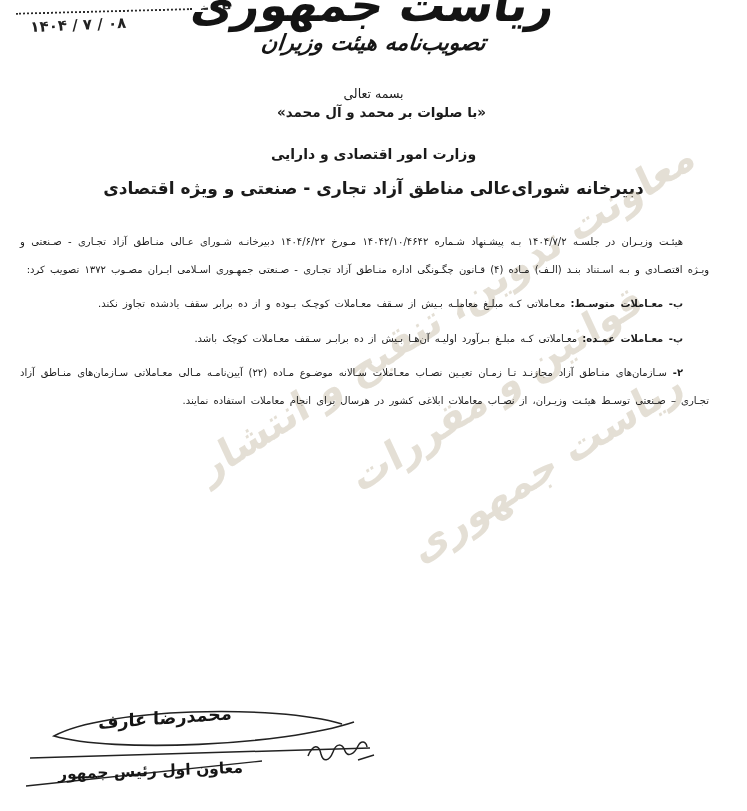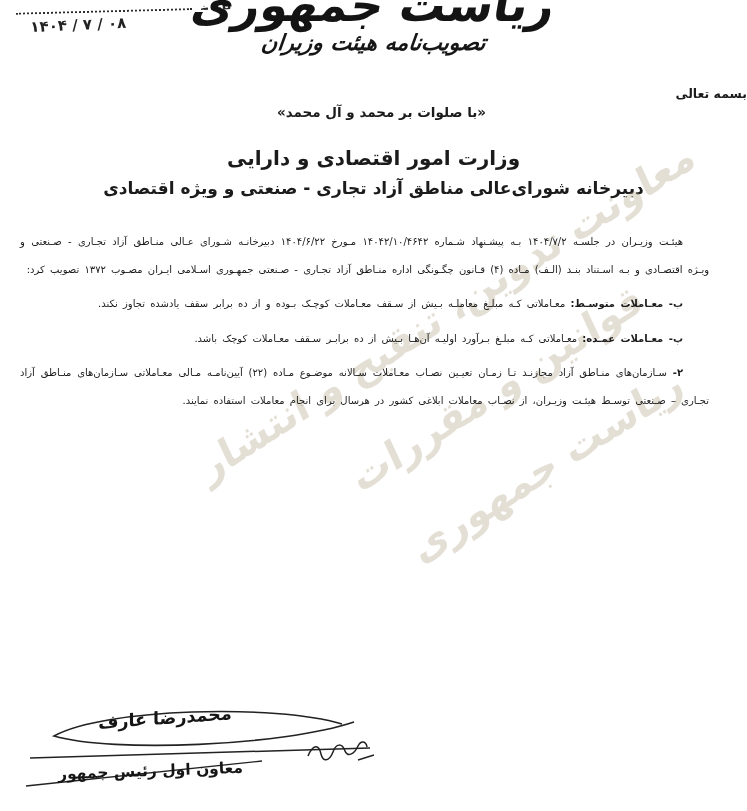--- a/index.html
+++ b/index.html
@@ -18,24 +18,24 @@
   .callig-title{
     position:absolute;top:-22px;left:0;right:0;text-align:center;
     font-size:46px;font-weight:700;transform:skewX(-10deg);
     letter-spacing:-2px;color:#141414;
   }
   .callig-sub{
     position:absolute;top:30px;left:0;right:0;text-align:center;
     font-size:22px;font-weight:700;font-style:italic;transform:skewX(-6deg);
     color:#161616;
   }
-  .besmele{position:absolute;top:86px;left:0;right:0;text-align:right;font-size:12.5px;font-weight:700;}
+  .besmele{position:absolute;top:86px;left:0;right:0;text-align:center;font-size:12.5px;font-weight:400;}
   .salavat{position:absolute;top:104px;left:16px;right:0;text-align:center;font-size:13.5px;font-weight:700;}
   
-  .addr1{position:absolute;top:146px;left:0;right:0;text-align:center;font-size:20px;font-weight:700;}
+  .addr1{position:absolute;top:146px;left:0;right:0;text-align:center;font-size:14px;font-weight:700;}
   .addr2{position:absolute;top:178px;left:0;right:0;text-align:center;font-size:17px;font-weight:700;}
   
   .doc-body{
     position:absolute;top:228px;right:38px;left:20px;z-index:2;
     font-size:10px;line-height:27.5px;text-align:justify;word-spacing:2px;
   }
   .doc-body p{margin:0 0 7px 0;text-indent:26px;}
   .lead{font-weight:700;}
   
   .watermark{

